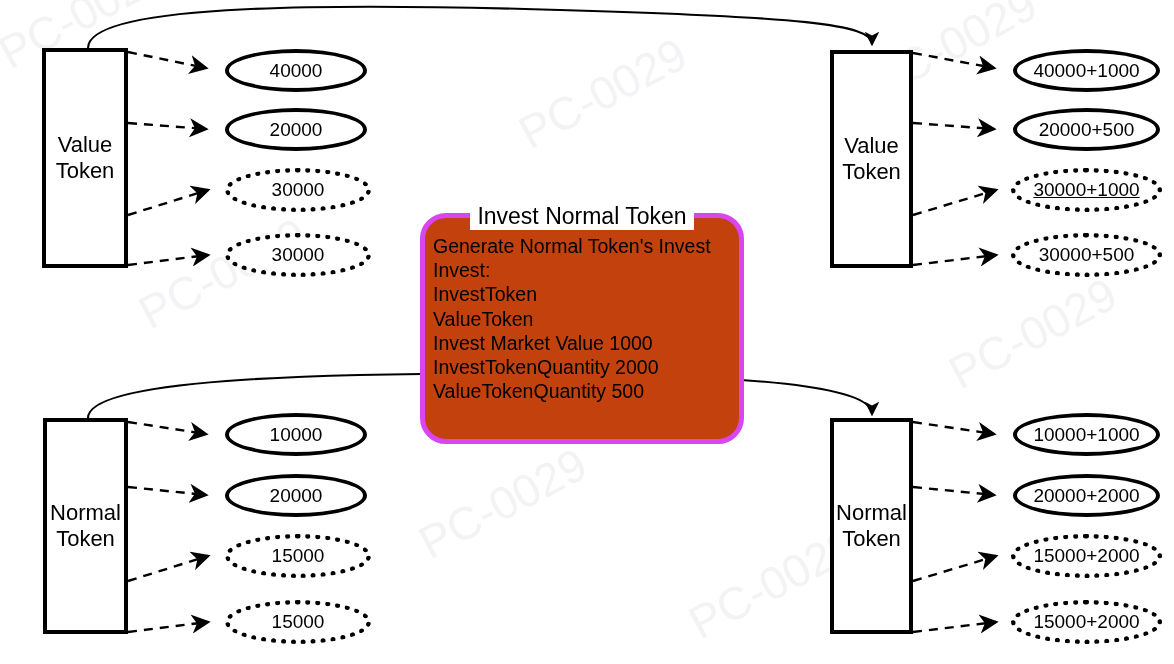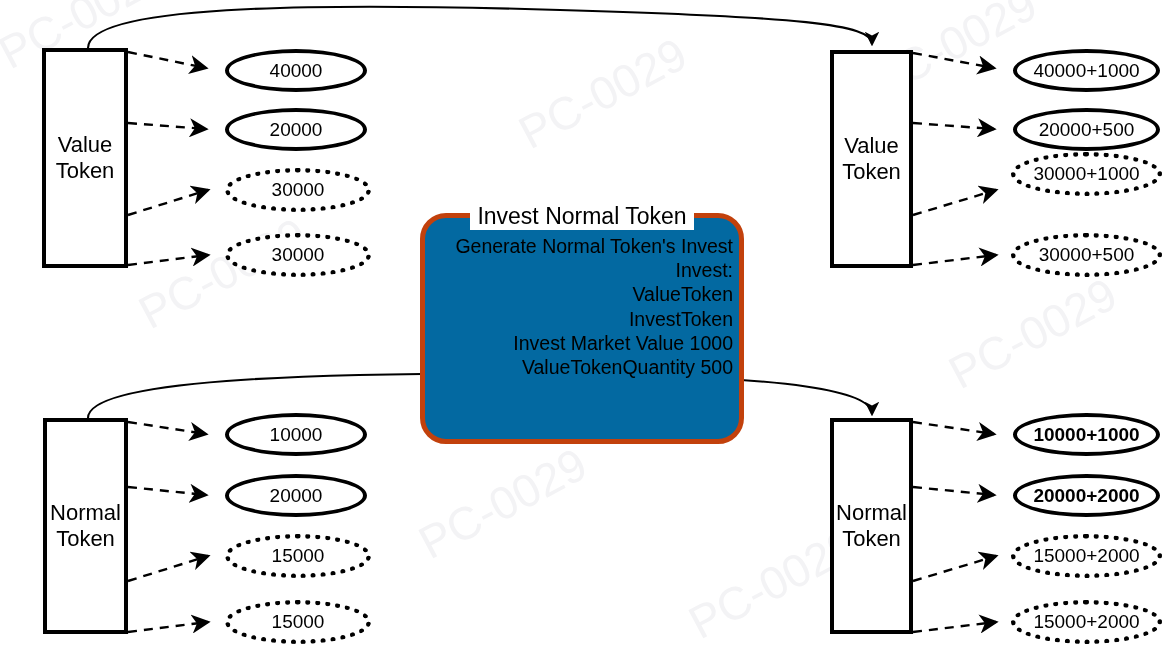--- a/index.html
+++ b/index.html
@@ -56,23 +56,23 @@
     letter-spacing: 0px;
   }
   .pill.solid { border: 4px solid #000; }
   .pill.dotted { border: 5px dotted #000; }
 
   
   #center-panel {
     position: absolute;
     z-index: 4;
     box-sizing: border-box;
-    border: 5px solid #c2410c;
+    border: 5px solid #d946ef;
     border-radius: 26px;
-    background: #0369a1;
+    background: #c2410c;
   }
   #center-title-wrap {
     position: absolute;
     top: -15px;
     left: 0;
     width: 100%;
     text-align: center;
     pointer-events: none;
   }
   #center-title {
@@ -81,21 +81,20 @@
     padding: 0 7px;
     font-size: 23px;
     color: #000;
     white-space: nowrap;
   }
   #center-body {
     padding: 16px 6px 6px 8px;
     font-size: 19.5px;
     line-height: 1.24;
     color: #000;
-    text-align: right;
   }
   #center-body div { white-space: nowrap; }
 </style>
 </head>
 <body>
 
 <div id="stage">
 
   <svg id="wm-layer" class="layer" viewBox="0 0 1174 664">
     <g fill="#f3f3f5" font-family="Liberation Sans, sans-serif" font-size="46">
@@ -159,50 +158,51 @@
   <div class="node pill dotted" style="left:225px; top:168px; width:146px; height:44px;">30000</div>
   <div class="node pill dotted" style="left:225px; top:233px; width:146px; height:44px;">30000</div>
 
   <div class="node token-box" style="left:830px; top:50px; width:83px; height:218px;">
     <span>Value</span>
     <span>Token</span>
   </div>
 
   <div class="node pill solid" style="left:1013px; top:49px; width:147px; height:43px;">40000+1000</div>
   <div class="node pill solid" style="left:1013px; top:108px; width:147px; height:43px;">20000+500</div>
-  <div class="node pill dotted" style="left:1011px; top:152px; width:151px; height:44px;">30000+1000</div>
+  <div class="node pill dotted" style="left:1011px; top:168px; width:151px; height:44px;text-decoration:underline;">30000+1000</div>
   <div class="node pill dotted" style="left:1011px; top:233px; width:151px; height:44px;">30000+500</div>
 
   <div class="node token-box" style="left:43px; top:418px; width:85px; height:216px;">
     <span>Normal</span>
     <span>Token</span>
   </div>
 
   <div class="node pill solid" style="left:225px; top:413px; width:142px; height:43px;">10000</div>
   <div class="node pill solid" style="left:225px; top:474px; width:142px; height:43px;">20000</div>
   <div class="node pill dotted" style="left:225px; top:534px; width:146px; height:44px;">15000</div>
   <div class="node pill dotted" style="left:225px; top:600px; width:146px; height:44px;">15000</div>
 
   <div class="node token-box" style="left:830px; top:418px; width:83px; height:216px;">
     <span>Normal</span>
     <span>Token</span>
   </div>
 
-  <div class="node pill solid" style="left:1013px; top:413px; width:147px; height:43px;font-weight:bold;">10000+1000</div>
-  <div class="node pill solid" style="left:1013px; top:474px; width:147px; height:43px;font-weight:bold;">20000+2000</div>
+  <div class="node pill solid" style="left:1013px; top:413px; width:147px; height:43px;">10000+1000</div>
+  <div class="node pill solid" style="left:1013px; top:474px; width:147px; height:43px;">20000+2000</div>
   <div class="node pill dotted" style="left:1011px; top:534px; width:151px; height:44px;">15000+2000</div>
   <div class="node pill dotted" style="left:1011px; top:600px; width:151px; height:44px;">15000+2000</div>
 
   <div id="center-panel" style="left:420px; top:213px; width:324px; height:231px;">
     <div id="center-title-wrap">
       <span id="center-title">Invest Normal Token</span>
     </div>
     <div id="center-body">
       <div>Generate Normal Token's Invest</div>
       <div>Invest:</div>
+      <div>InvestToken</div>
       <div>ValueToken</div>
-      <div>InvestToken</div>
       <div>Invest Market Value 1000</div>
+      <div>InvestTokenQuantity 2000</div>
       <div>ValueTokenQuantity 500</div>
     </div>
   </div>
 
 </div>
 
 </body></html>

